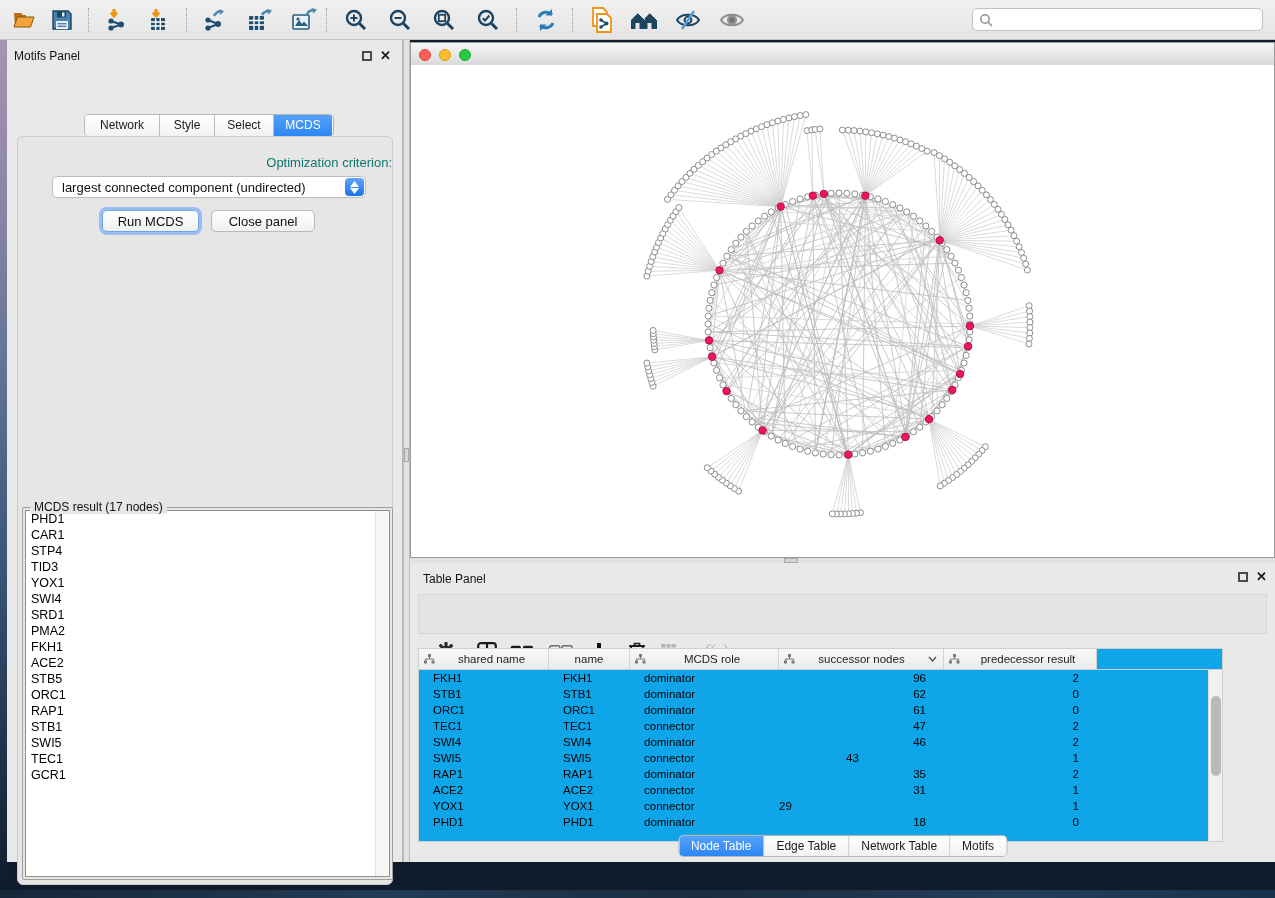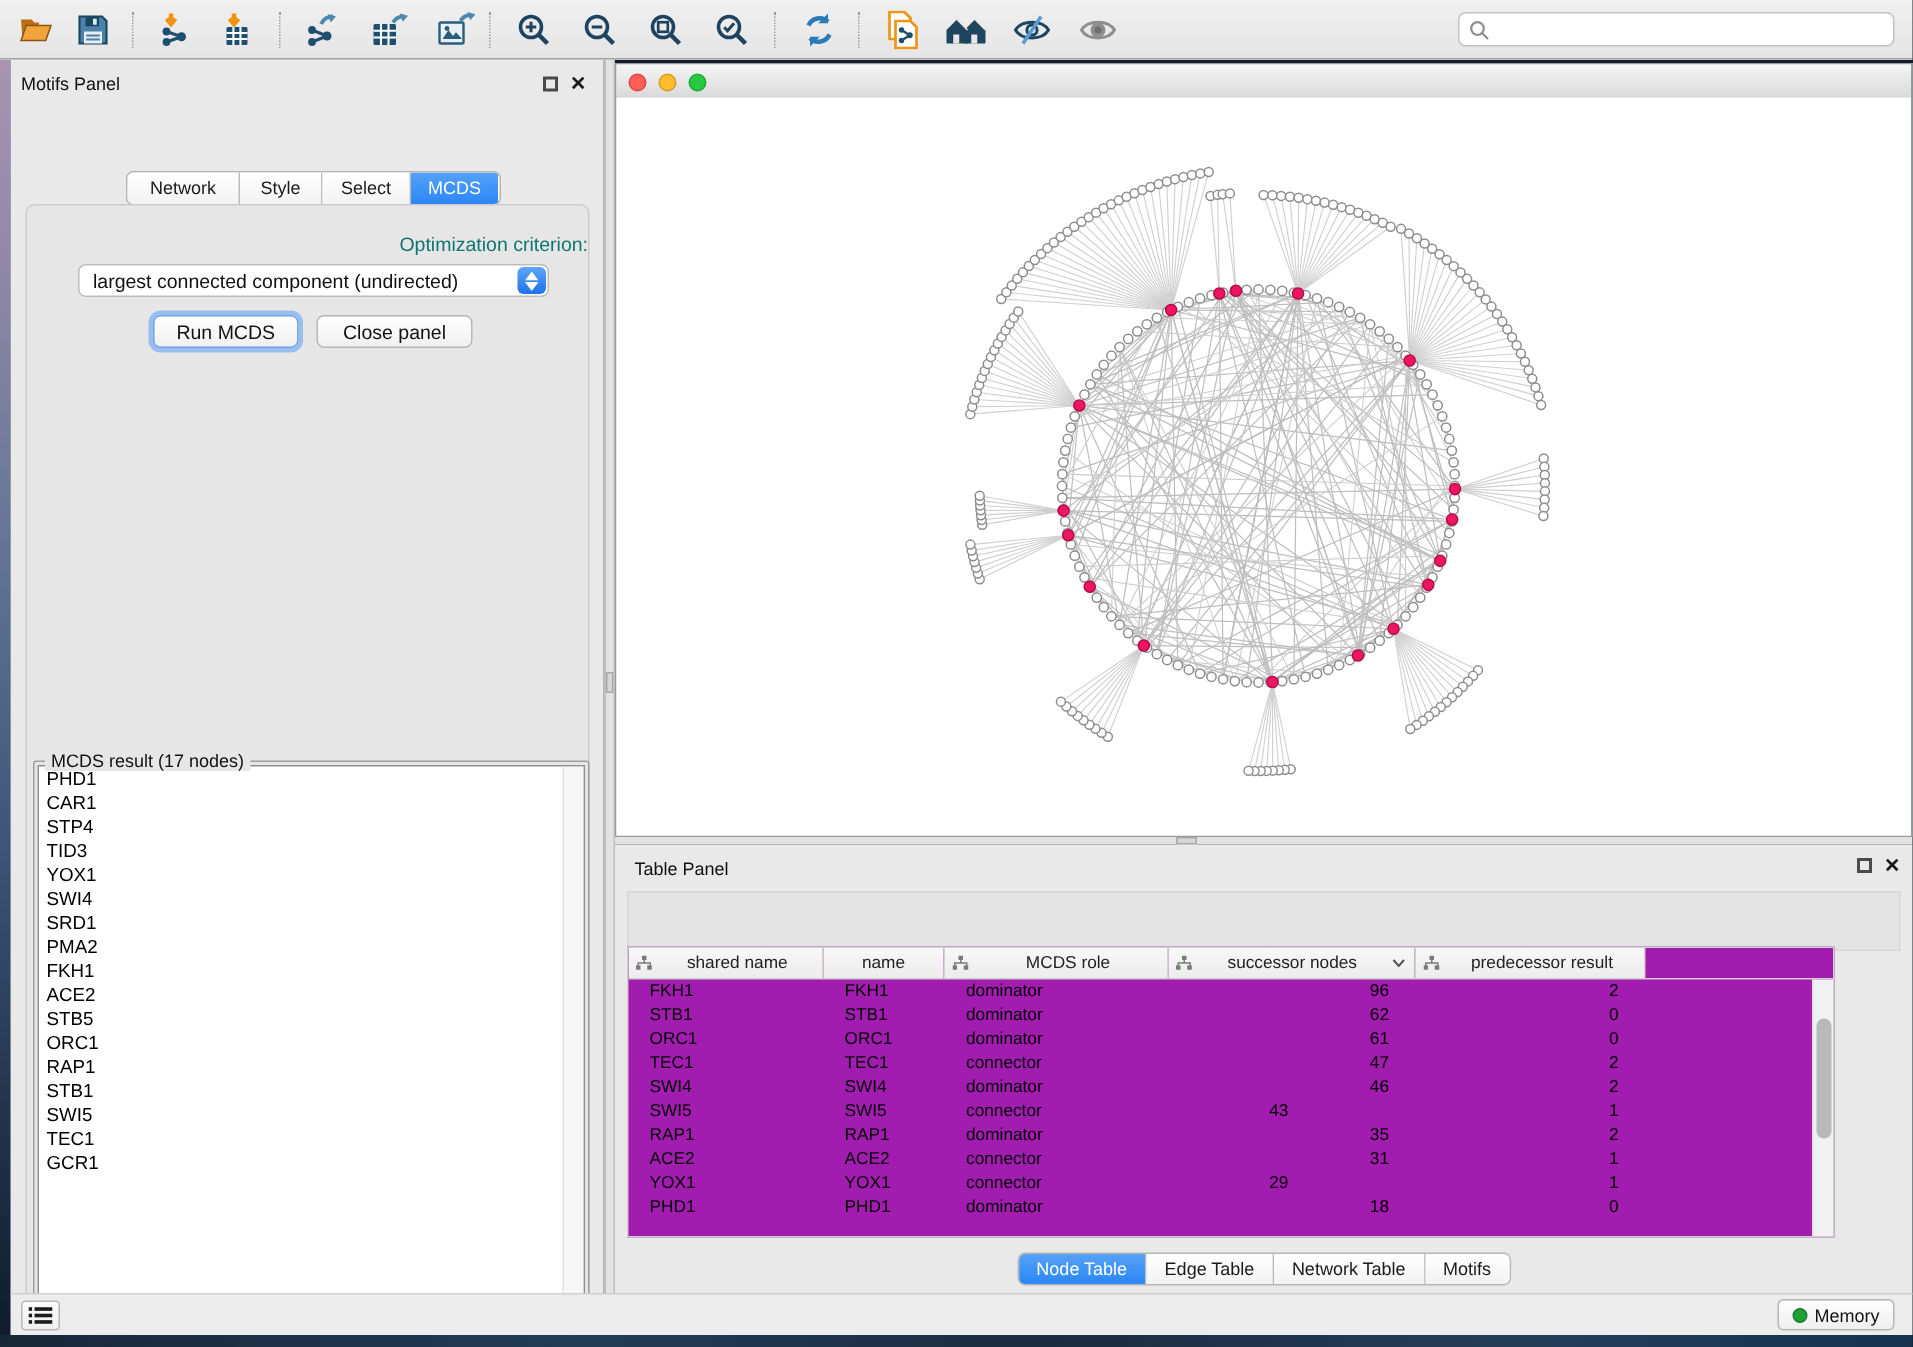--- a/index.html
+++ b/index.html
@@ -53,21 +53,21 @@
   .netframe{position:absolute;left:410px;top:42px;width:865px;height:516px;border:1px solid #9a9a9a;box-sizing:border-box;background:#fff;}
   .net-titlebar{position:absolute;left:0;top:0;right:0;height:22px;background:linear-gradient(#f5f5f5,#d9d9d9);border-bottom:1px solid #b0b0b0;}
   .net-title{position:absolute;left:0;right:0;top:4px;text-align:center;font-size:13px;color:#222;}
   .tlight{position:absolute;top:5.5px;width:12px;height:12px;border-radius:50%;box-sizing:border-box;}
   .net-canvas{position:absolute;left:0;top:22px;right:0;bottom:0;background:#fff;}
   
   .tpanel{position:absolute;left:410px;top:563px;width:865px;height:299px;background:#e9e9e9;}
   .tp-toolbar{position:absolute;left:8px;top:31px;width:849px;height:40px;background:#e3e3e3;border:1px solid #d6d6d6;box-sizing:border-box;}
   .tp-tbtn{position:absolute;top:7px;width:26px;height:26px;display:flex;align-items:center;justify-content:center;margin-top:36px;}
   .fx{font-family:"Liberation Serif",serif;font-style:italic;font-size:17px;color:#b2b2b2;}
-  .tbl{position:absolute;left:8px;top:68px;width:805px;height:194px;background:#a21caf;border:1px solid #cfcfcf;box-sizing:border-box;overflow:hidden;}
+  .tbl{position:absolute;left:8px;top:85px;width:805px;height:194px;background:#0ea5e9;border:1px solid #cfcfcf;box-sizing:border-box;overflow:hidden;}
   .tbl-header{display:flex;height:20px;border-bottom:1px solid #cfcfcf;}
   .th{display:flex;align-items:center;box-sizing:border-box;background:linear-gradient(#f8f8f8,#ececec);border-right:1px solid #d2d2d2;font-size:11.5px;color:#222;}
   .th .thlabel{flex:1;text-align:center;}
   .th .attr-ic{margin-left:5px;flex:none;}
   .tbl-row{display:flex;height:16px;align-items:center;}
   .td{font-size:11.5px;color:#000;box-sizing:border-box;white-space:nowrap;overflow:hidden;}
   .tbl-track{position:absolute;right:0;top:21px;bottom:0;width:13px;background:#f1f1f1;border-left:1px solid #e0e0e0;}
   .tbl-thumb{position:absolute;right:1.5px;top:26px;width:10px;height:80px;background:#b9b9b9;border-radius:5px;}
   .tp-tabs{position:absolute;left:50%;transform:translateX(-50%);top:272px;height:20px;}
   .tp-tabs .seg{padding:3px 12px;}
@@ -1120,21 +1120,21 @@
             <div class="td" style="width: 130px; text-align: left; padding: 0px 0px 0px 14px;">ACE2</div>
             <div class="td" style="width: 81px; text-align: left; padding: 0px 0px 0px 14px;">ACE2</div>
             <div class="td" style="width: 149px; text-align: left; padding: 0px 0px 0px 14px;">connector</div>
             <div class="td" style="width: 165px; text-align: right; padding: 0px 18px 0px 0px;">31</div>
             <div class="td" style="width: 153px; text-align: right; padding: 0px 18px 0px 0px;">1</div>
           </div>
           <div class="tbl-row">
             <div class="td" style="width: 130px; text-align: left; padding: 0px 0px 0px 14px;">YOX1</div>
             <div class="td" style="width: 81px; text-align: left; padding: 0px 0px 0px 14px;">YOX1</div>
             <div class="td" style="width: 149px; text-align: left; padding: 0px 0px 0px 14px;">connector</div>
-            <div class="td" style="width: 165px; text-align: center; padding: 0px 18px 0px 0px;">29</div>
+            <div class="td" style="width: 165px; text-align: left; padding: 0px 18px 0px 0px;">29</div>
             <div class="td" style="width: 153px; text-align: right; padding: 0px 18px 0px 0px;">1</div>
           </div>
           <div class="tbl-row">
             <div class="td" style="width: 130px; text-align: left; padding: 0px 0px 0px 14px;">PHD1</div>
             <div class="td" style="width: 81px; text-align: left; padding: 0px 0px 0px 14px;">PHD1</div>
             <div class="td" style="width: 149px; text-align: left; padding: 0px 0px 0px 14px;">dominator</div>
             <div class="td" style="width: 165px; text-align: right; padding: 0px 18px 0px 0px;">18</div>
             <div class="td" style="width: 153px; text-align: right; padding: 0px 18px 0px 0px;">0</div>
           </div>
         </div>
@@ -1144,32 +1144,14 @@
     </div>
 
     <div class="seg-group tp-tabs">
         <div class="seg active">Node Table</div>
         <div class="seg">Edge Table</div>
         <div class="seg">Network Table</div>
         <div class="seg">Motifs</div>
       </div>
   </div>
 
-  <div class="statusbar">
-    <span class="menu-btn">
-      <svg width="16" height="12" viewBox="0 0 16 12">
-          <g fill="#1c1c1c">
-            <rect x="0" y="0.5" width="2.4" height="2.4"></rect>
-            <rect x="4" y="0.5" width="12" height="2.4"></rect>
-            <rect x="0" y="4.8" width="2.4" height="2.4"></rect>
-            <rect x="4" y="4.8" width="12" height="2.4"></rect>
-            <rect x="0" y="9.1" width="2.4" height="2.4"></rect>
-            <rect x="4" y="9.1" width="12" height="2.4"></rect>
-          </g>
-        </svg>
-    </span>
-    <span class="memory-btn">
-      <span class="memdot"></span>
-      <span>Memory</span>
-    </span>
-  </div>
 
 </div>
 
 </body></html>

